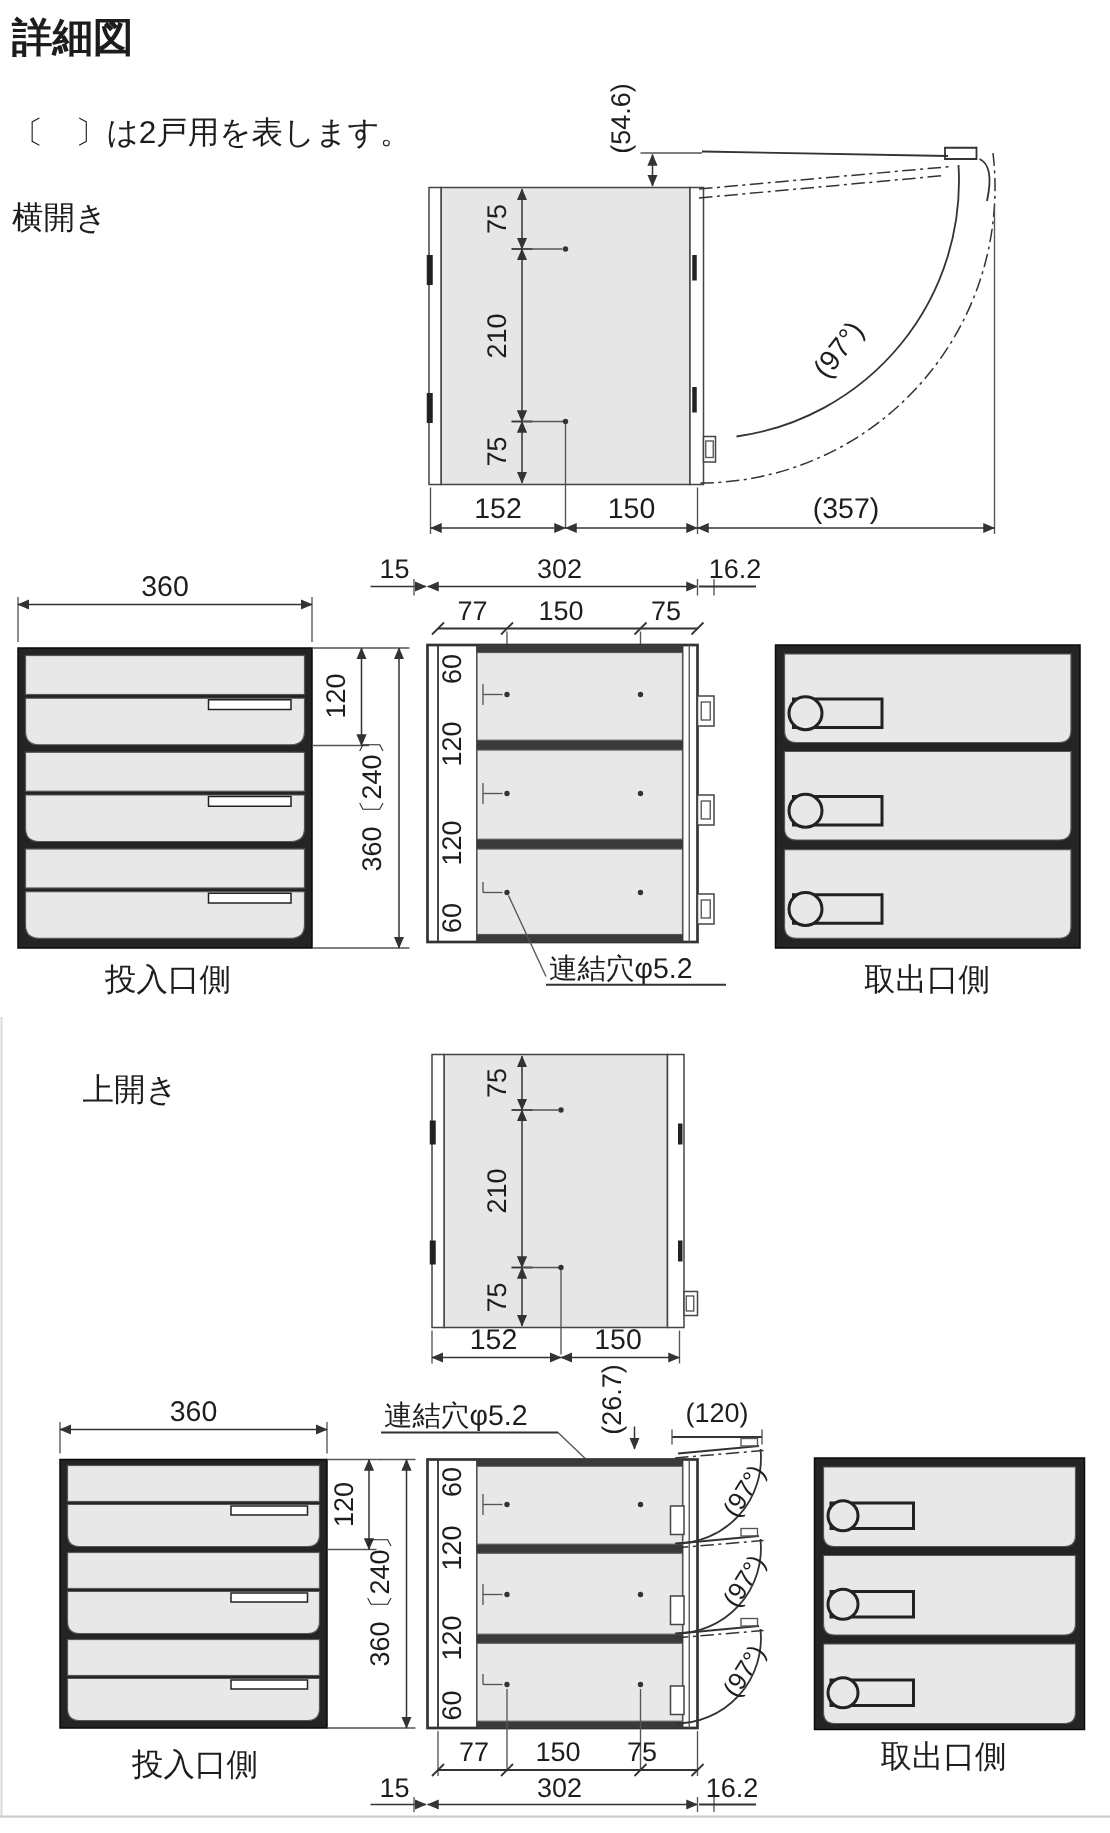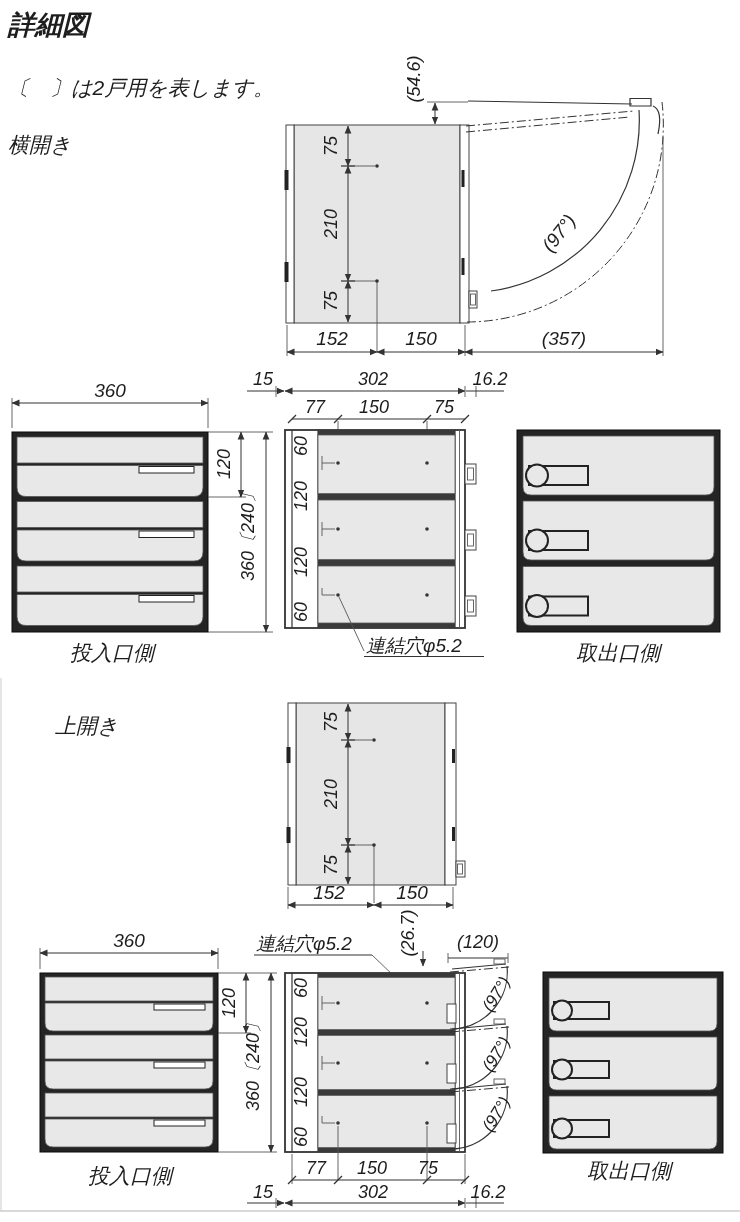--- a/index.html
+++ b/index.html
@@ -1,17 +1,17 @@
 <!DOCTYPE html>
 <html><head>
 <meta charset="utf-8">
 <style>
   html,body{margin:0;padding:0;background:#fff;}
   #stage{position:relative;width:740px;height:1222px;background:#ffffff;overflow:hidden;
-         font-family:"Liberation Sans","DejaVu Sans",sans-serif;font-style:italic;}
+         font-family:"Liberation Sans","DejaVu Sans",sans-serif;}
   svg{position:absolute;left:0;top:0;}
   svg text{font-family:"Liberation Sans","DejaVu Sans",sans-serif;fill:#1d1d1d;}
   .ttl{font-size:27px;font-weight:600;}
   .note{font-size:21px;}
   .sec{font-size:21px;}
   .cap{font-size:21px;text-anchor:middle;}
   .d{font-size:18px;text-anchor:middle;}
   .d19{font-size:19px;text-anchor:middle;}
   .ds{font-size:19px;text-anchor:start;}
   .ang{font-size:17px;text-anchor:middle;}

